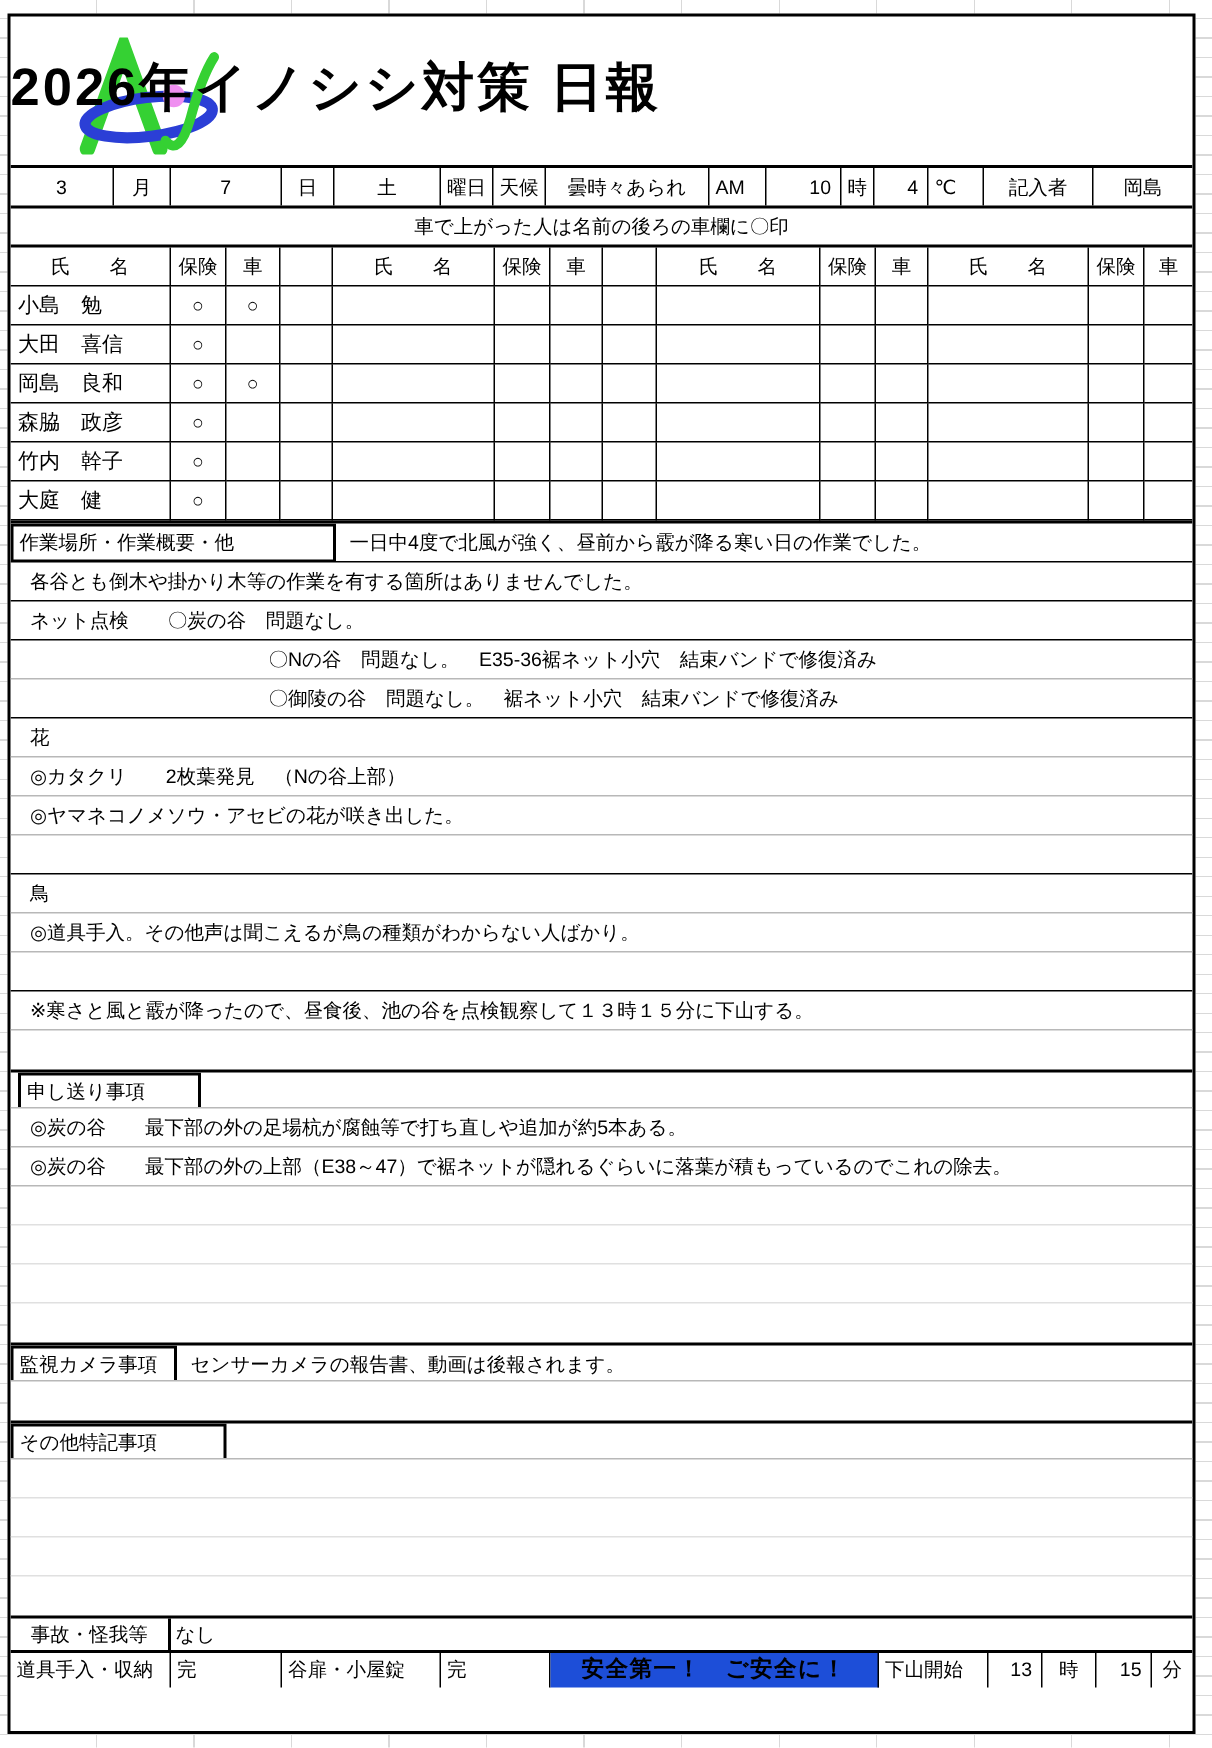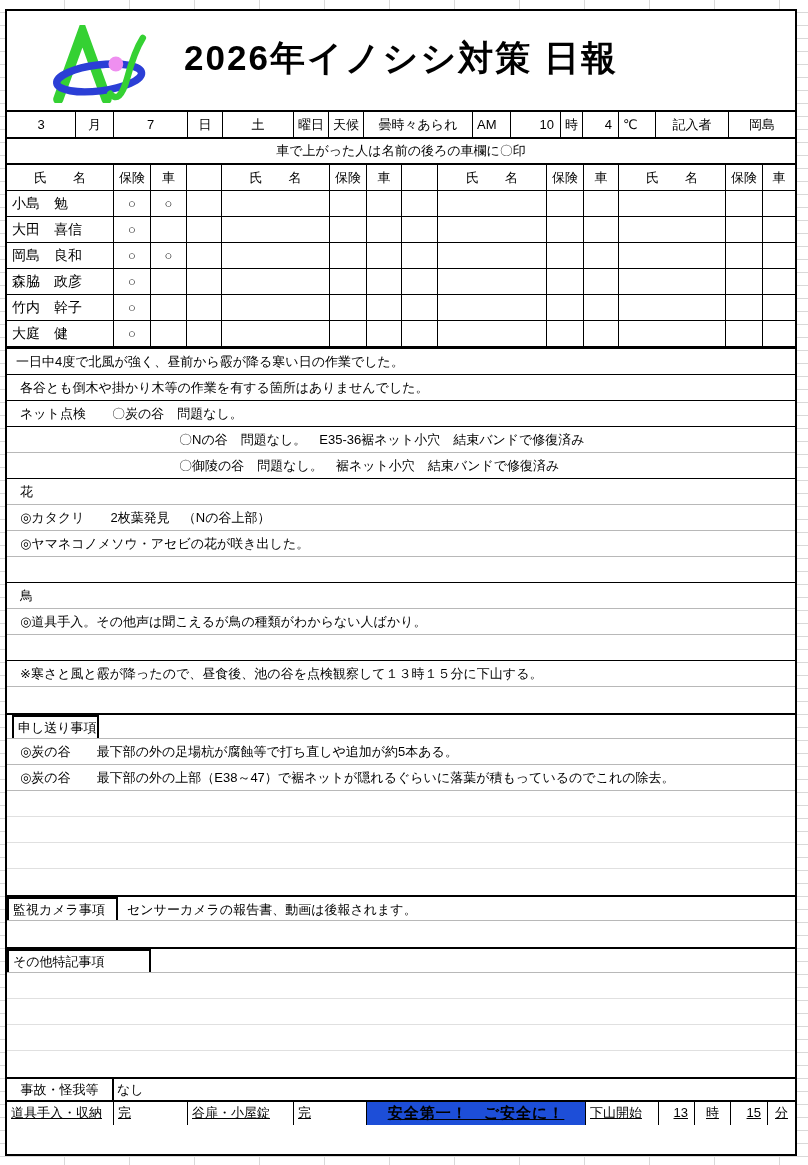--- a/index.html
+++ b/index.html
@@ -8,21 +8,21 @@
     background-image:
       repeating-linear-gradient(to right, transparent 0 64px, #d9d9d9 64px 65px),
       repeating-linear-gradient(to bottom, transparent 0 12px, #d9d9d9 12px 13px);
     overflow:hidden;}
   #sheet{position:absolute;left:5px;top:9px;width:792px;height:1147px;
     background:#fff;border:2px solid #000;box-sizing:border-box;overflow:hidden;}
 
   
   .title-block{position:relative;height:101px;border-bottom:2px solid #000;box-sizing:border-box;}
   .logo{position:absolute;left:38px;top:14px;}
-  .title-text{position:absolute;left:0;right:0;top:24px;text-align:center;
+  .title-text{position:absolute;left:0;right:0;top:24px;
     font-size:35px;font-weight:bold;letter-spacing:2px;white-space:nowrap;}
 
   
   .cellrow{display:flex;box-sizing:border-box;}
   .cell{border-right:1px solid #000;box-sizing:border-box;font-size:13px;
     text-align:center;overflow:hidden;white-space:nowrap;}
   .cell.last{border-right:none;}
   .cell.lft{text-align:left;padding-left:4px;}
   .cell.rgt{text-align:right;padding-right:6px;}
 
@@ -54,21 +54,21 @@
   .labelbox{border:2px solid #000;box-sizing:border-box;height:26px;line-height:21px;
     font-size:13px;padding-left:4px;flex:none;overflow:hidden;white-space:nowrap;}
   .sect{border-top:2px solid #000;}
 
   
   .accident-row{height:25px;border-top:2px solid #000;border-bottom:2px solid #000;}
   .accident-row .cell{line-height:21px;}
   .acc-label{border:2px solid #000;border-left:none;border-top:none;border-bottom:none;
     border-right:2px solid #000;font-size:13px;}
   .closing-row{height:23px;}
-  .closing-row .cell{line-height:22px;text-decoration:underline;}
+  .closing-row .cell{line-height:22px;}
   .safety{font-weight:bold;font-size:15px;letter-spacing:1px;}
 </style>
 </head>
 <body>
 
 <div id="canvas">
   <div id="sheet">
 
     <div class="title-block">
       <span class="logo">
@@ -204,40 +204,41 @@
       <div class="rc"></div>
       <div class="rc nm"></div>
         <div class="rc"></div>
         <div class="rc"></div>
       <div class="rc nm"></div>
         <div class="rc"></div>
         <div class="rc edge"></div>
     </div>
 
     <div class="row rowflex dark">
+      <div class="labelbox" style="width:217px">作業場所・作業概要・他</div>
       <div class="rowtext">一日中4度で北風が強く、昼前から霰が降る寒い日の作業でした。</div>
     </div>
     <div class="row dark">各谷とも倒木や掛かり木等の作業を有する箇所はありませんでした。</div>
     <div class="row dark">ネット点検　　〇炭の谷　問題なし。</div>
     <div class="row indent">〇Nの谷　問題なし。　E35-36裾ネット小穴　結束バンドで修復済み</div>
     <div class="row indent dark">〇御陵の谷　問題なし。　裾ネット小穴　結束バンドで修復済み</div>
 
     <div class="row">花</div>
     <div class="row">◎カタクリ　　2枚葉発見　（Nの谷上部）</div>
     <div class="row">◎ヤマネコノメソウ・アセビの花が咲き出した。</div>
     <div class="row dark"></div>
 
     <div class="row">鳥</div>
     <div class="row">◎道具手入。その他声は聞こえるが鳥の種類がわからない人ばかり。</div>
     <div class="row dark"></div>
     <div class="row">※寒さと風と霰が降ったので、昼食後、池の谷を点検観察して１３時１５分に下山する。</div>
     <div class="row nb"></div>
 
     <div class="row rowflex sect">
-      <div class="labelbox" style="width:87px;margin-left:5px;">申し送り事項</div>
+      <div class="labelbox" style="width:122px;margin-left:5px;">申し送り事項</div>
     </div>
     <div class="row">◎炭の谷　　最下部の外の足場杭が腐蝕等で打ち直しや追加が約5本ある。</div>
     <div class="row">◎炭の谷　　最下部の外の上部（E38～47）で裾ネットが隠れるぐらいに落葉が積もっているのでこれの除去。</div>
     <div class="row faint"></div>
     <div class="row faint"></div>
     <div class="row faint"></div>
     <div class="row nb"></div>
 
     <div class="row rowflex sect">
       <div class="labelbox" style="width:111px">監視カメラ事項</div>

